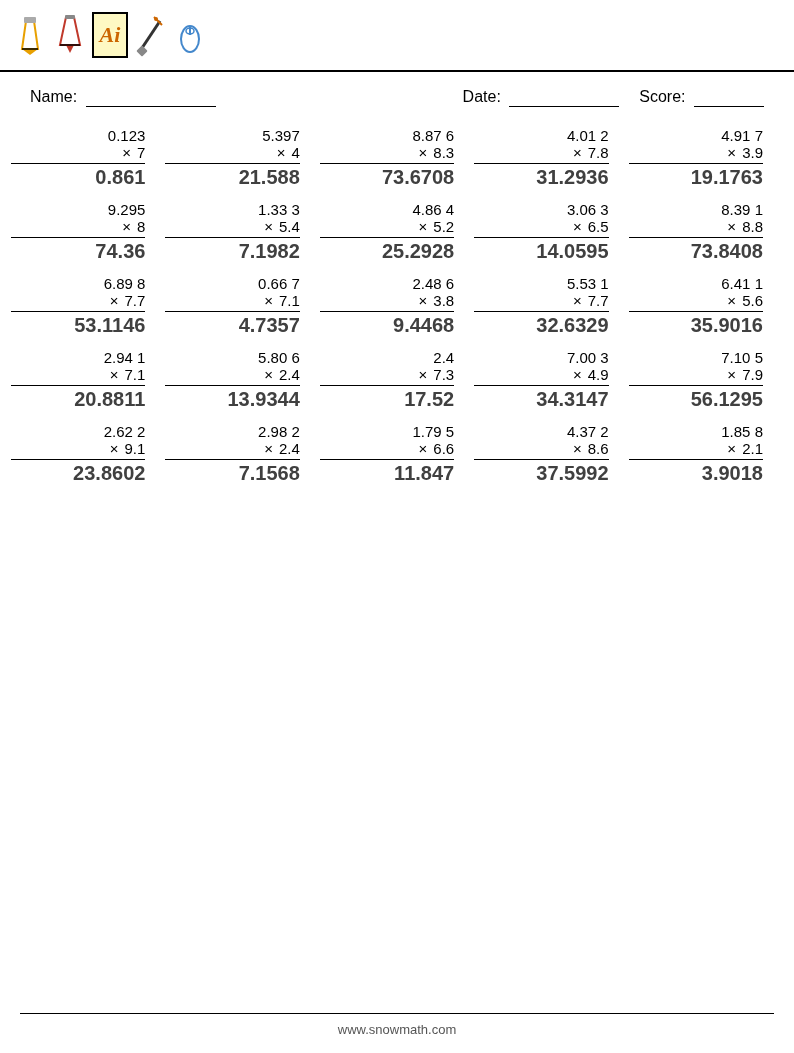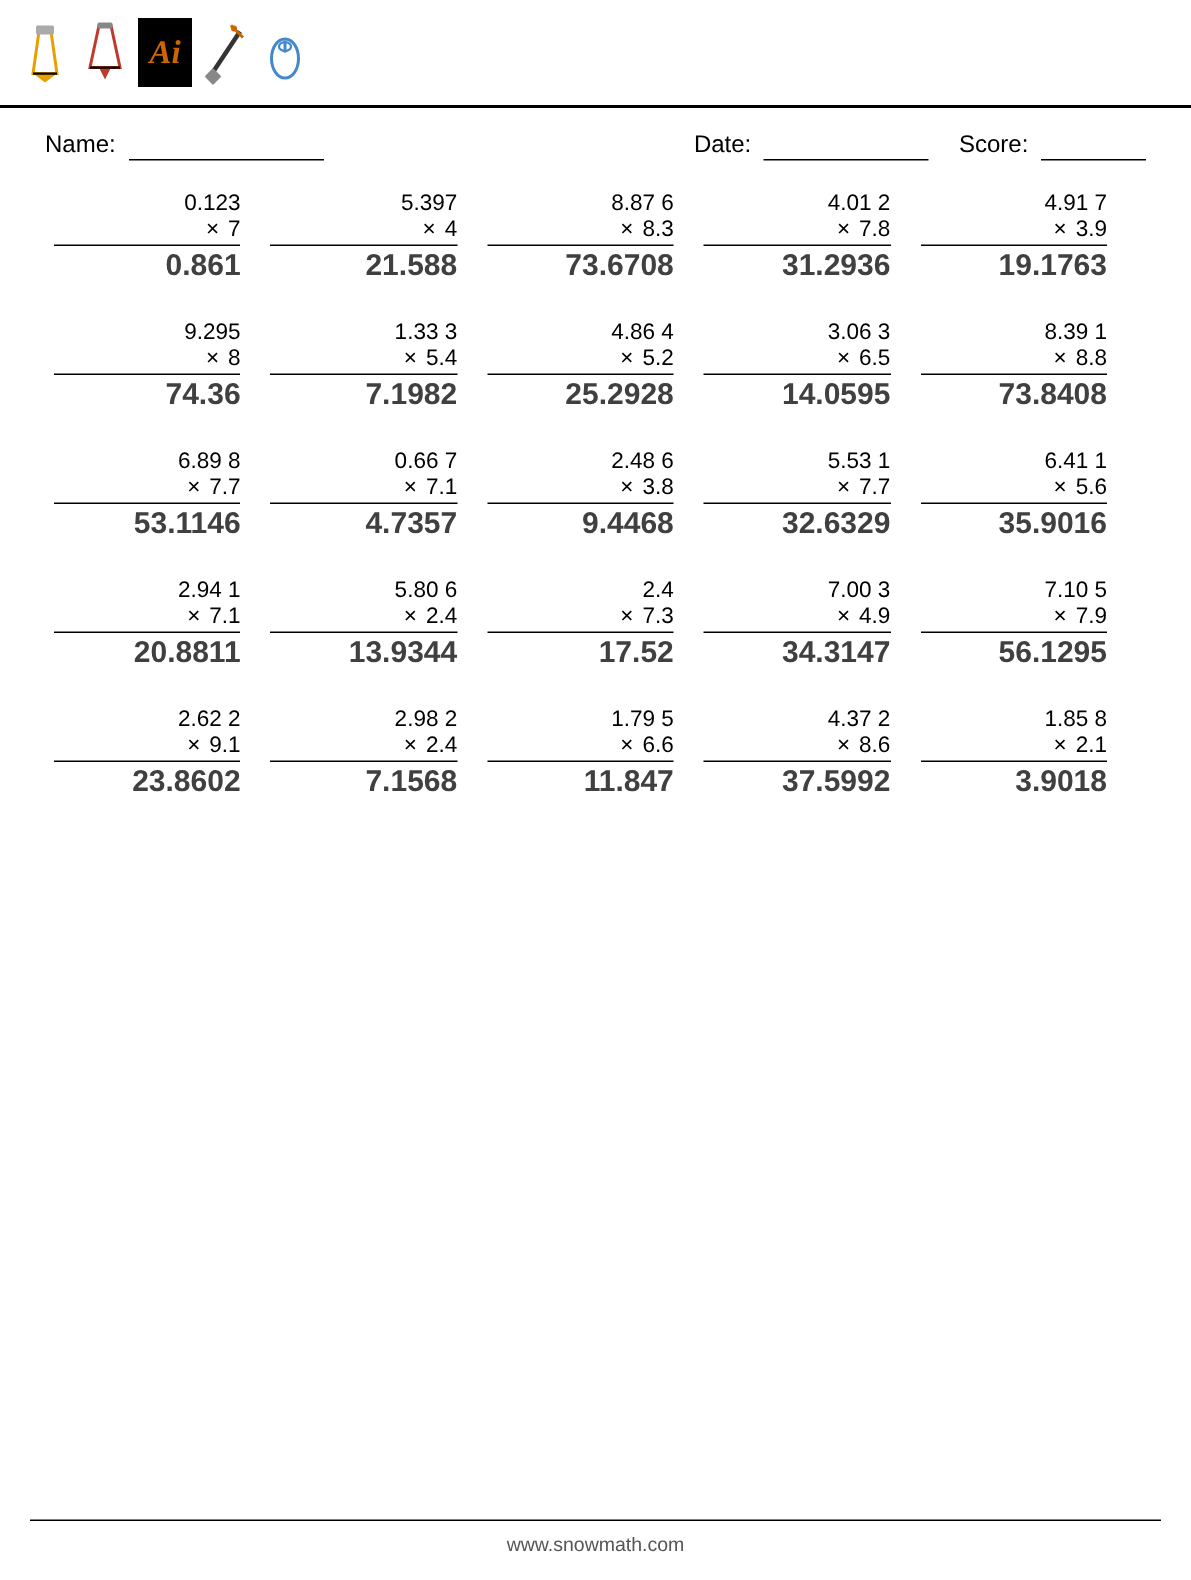--- a/index.html
+++ b/index.html
@@ -29,21 +29,21 @@
     }
     .icon-box {
       width: 36px;
       height: 46px;
       display: flex;
       align-items: center;
       justify-content: center;
     }
     .ai-box {
       border: 2px solid #000;
-      background: #000000;
+      background: #fef9c3;
       font-size: 22px;
       font-weight: bold;
       color: #cc6600;
       font-family: 'Times New Roman', serif;
       font-style: italic;
     }
     .header-title {
       flex: 1;
       text-align: center;
       font-size: 18px;
@@ -86,22 +86,22 @@
       display: inline-block;
       border-bottom: 1.5px solid #000;
       width: 70px;
       margin-left: 4px;
     }
 
     
     .problems-grid {
       display: grid;
       grid-template-columns: repeat(5, 1fr);
-      padding: 10px 36px;
-      row-gap: 24px;
+      padding: 10px 11px;
+      row-gap: 12px;
     }
 
     .problem {
       display: flex;
       flex-direction: column;
       align-items: flex-end;
       padding-right: 20px;
       min-width: 100px;
     }
 

